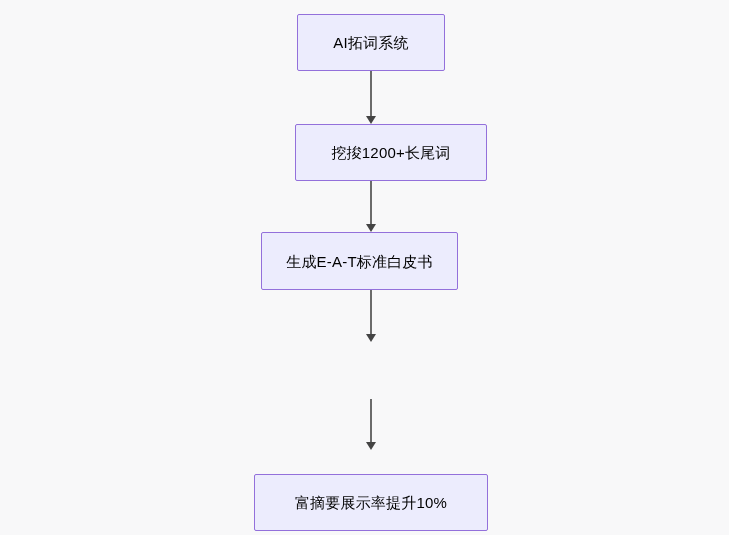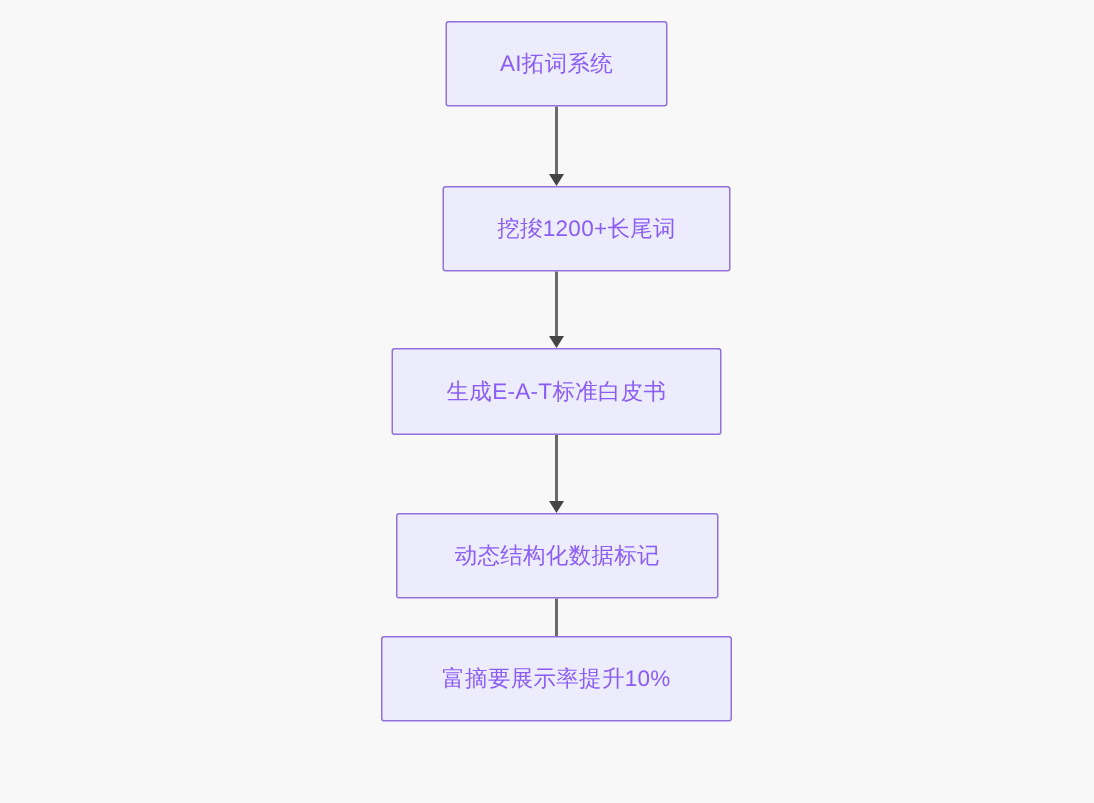--- a/index.html
+++ b/index.html
@@ -20,21 +20,21 @@
   }
   .node {
     position: absolute;
     box-sizing: border-box;
     background: #ececfd;
     border: 1.3px solid #9370db;
     border-radius: 2px;
     display: flex;
     align-items: center;
     justify-content: center;
-    color: #8b5cf6;
+    color: #000000;
     font-size: 15px;
     letter-spacing: 0.2px;
     white-space: nowrap;
   }
   .node-label {
     display: block;
     line-height: 1;
   }
   .edge {
     position: absolute;
@@ -85,25 +85,22 @@
   </div>
 
   <div class="node" style="left:297px; top:14px; width:148px; height:57px;">
     <span class="node-label">AI拓词系统</span>
   </div>
 
   <div class="node" style="left:275px; top:124px; width:192px; height:57px;margin-left:20px;">
     <span class="node-label">挖捘1200+长尾词</span>
   </div>
 
-  <div class="node" style="left:261px; top:232px; width:220px; height:58px;">
+  <div class="node" style="left:261px; top:232px; width:197px; height:58px;">
     <span class="node-label">生成E-A-T标准白皮书</span>
   </div>
 
-  <div class="node" style="left:264px; top:342px; width:215px; height:57px;">
-    <span class="node-label">动态结构化数据标记</span>
-  </div>
 
-  <div class="node" style="left:254px; top:424px; width:234px; height:57px;">
+  <div class="node" style="left:254px; top:474px; width:234px; height:57px;">
     <span class="node-label">富摘要展示率提升10%</span>
   </div>
 
 </div>
 
 </body></html>

